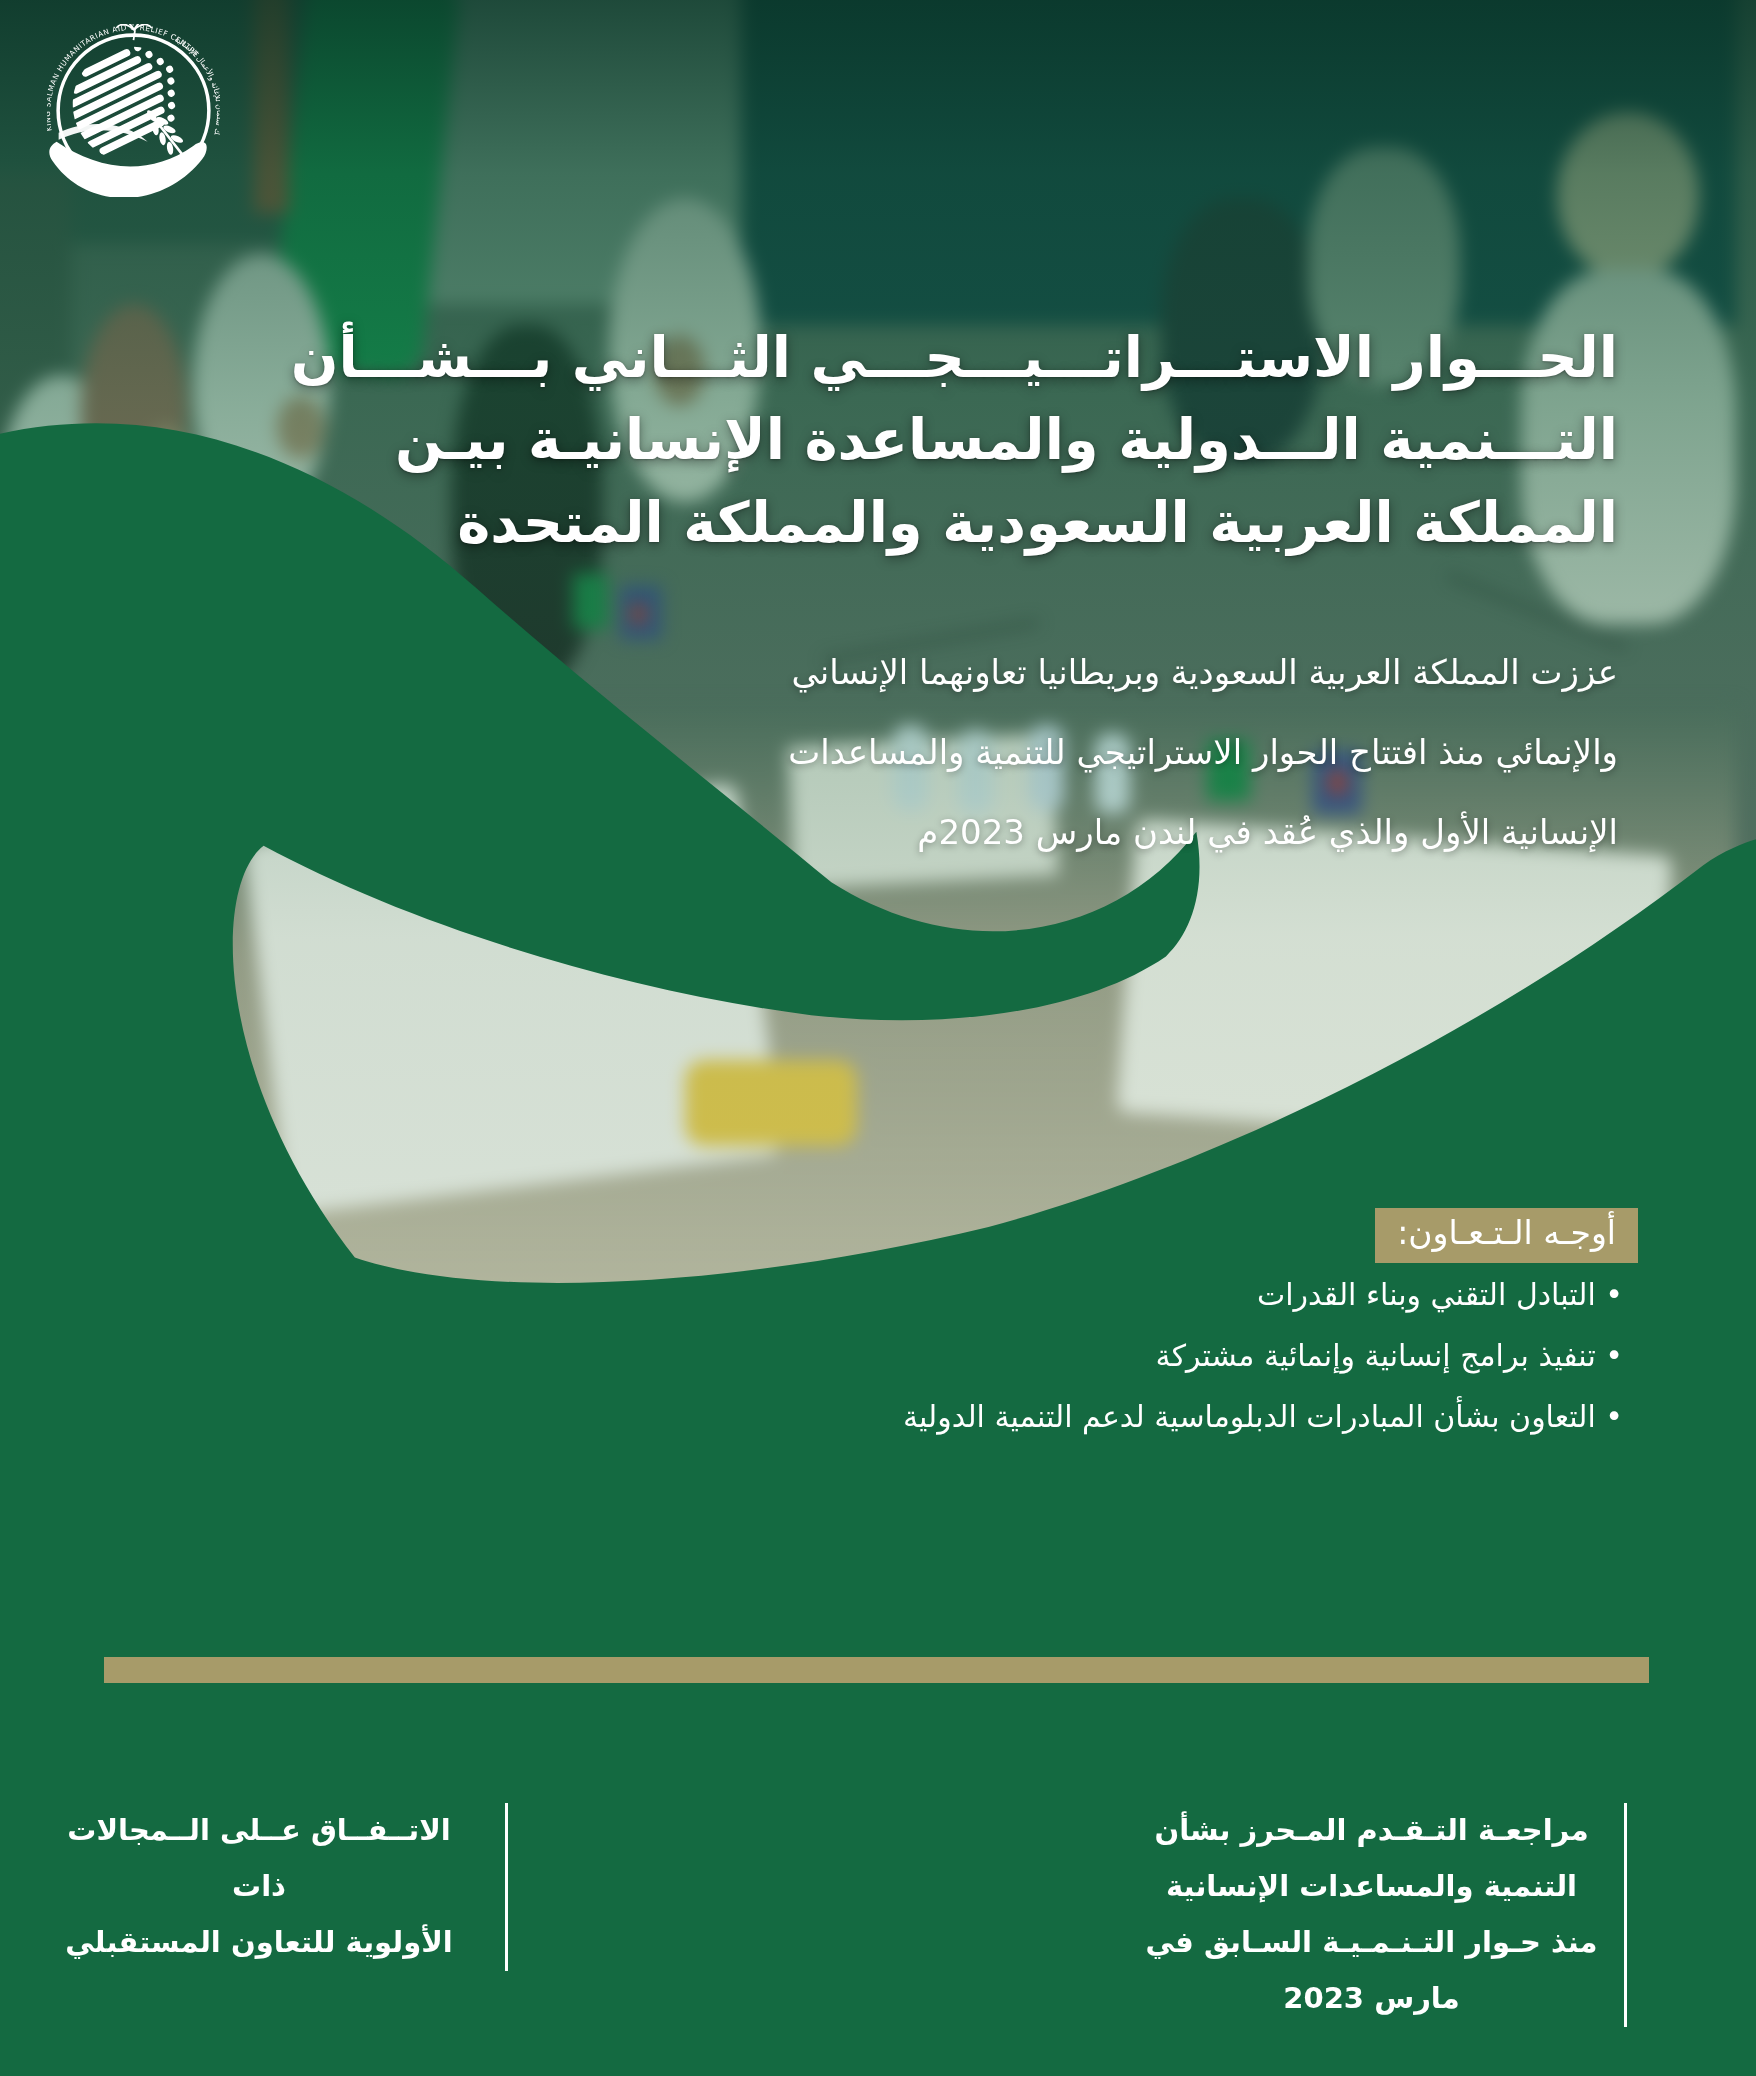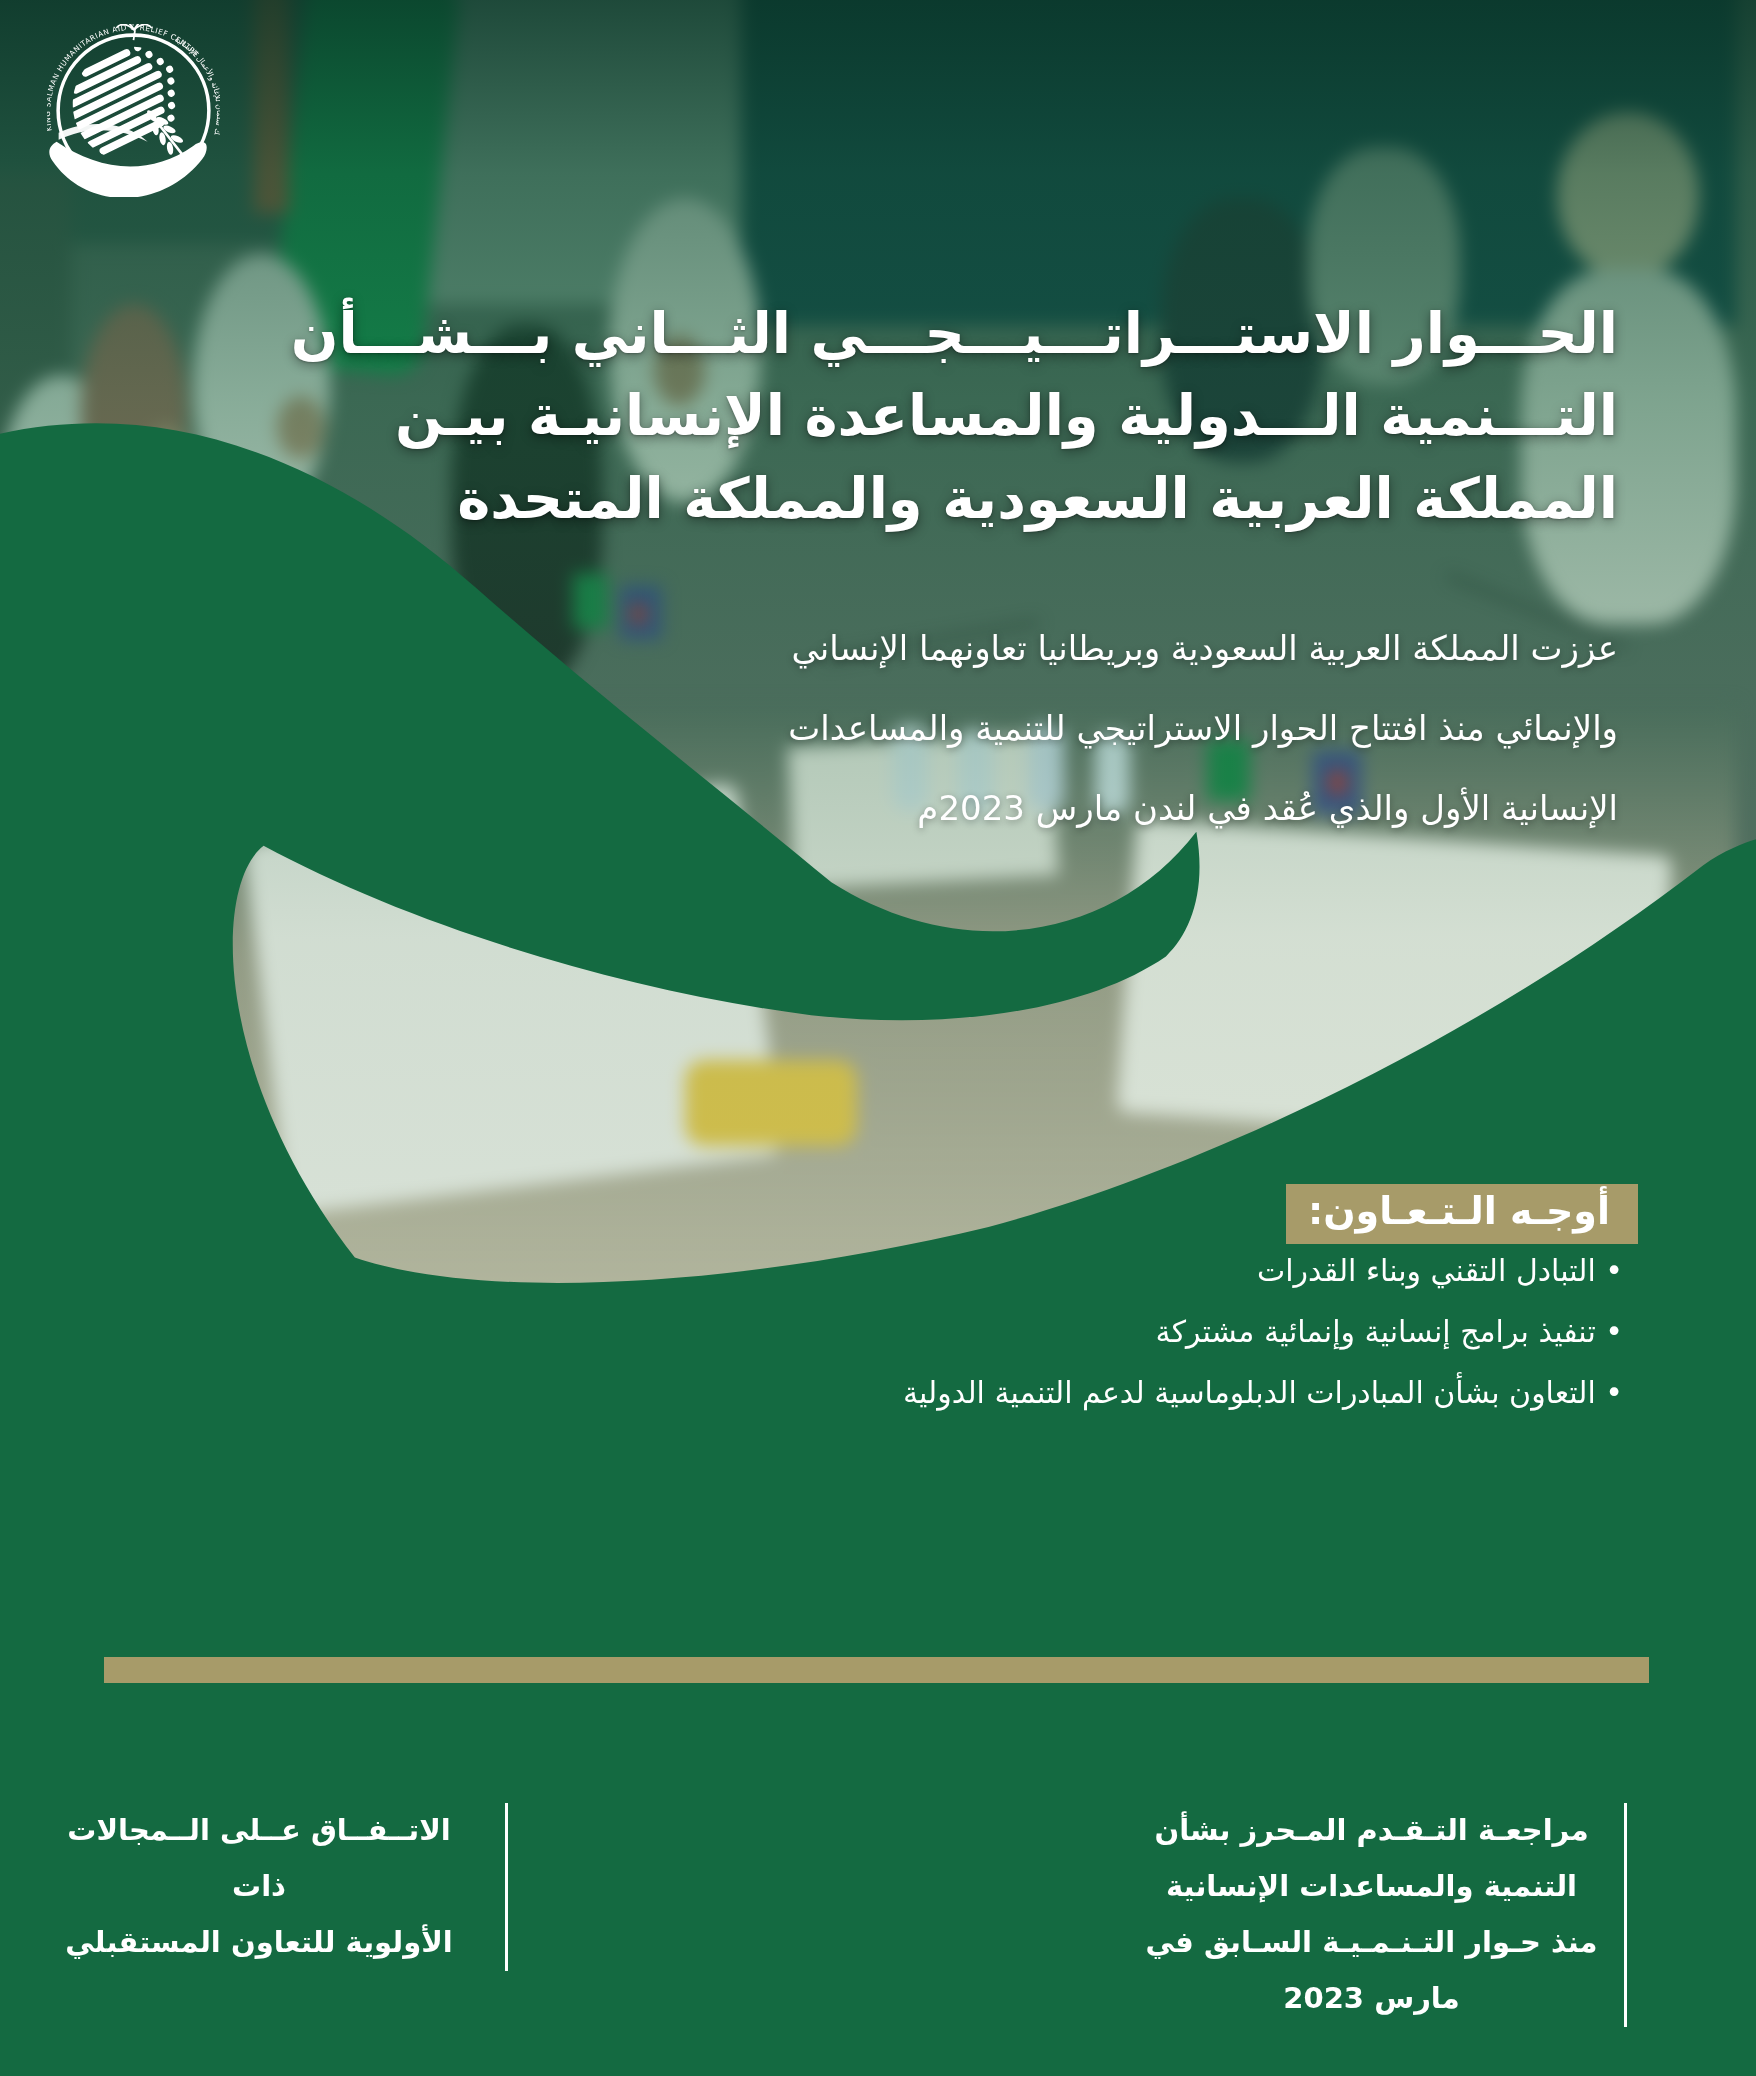--- a/index.html
+++ b/index.html
@@ -17,27 +17,27 @@
       rgba(18,94,61,.46) 30%, rgba(19,98,64,.28) 50%,
       rgba(19,98,64,.14) 70%, rgba(19,98,64,.10) 100%);}
 
   
   .wave{position:absolute;left:0;top:0;width:1756px;height:2077px;}
 
   
   .logo{position:absolute;left:47px;top:24px;width:173px;height:173px;}
 
   
-  .txt{position:absolute;color:#fff;white-space:pre-line;}
+  .txt{position:absolute;color:#fff;white-space:pre-line;margin-top:24px;}
   .hero-title{right:138px;top:293px;font-size:56px;font-weight:bold;line-height:1.47;
     text-shadow:0 3px 12px rgba(0,0,0,.40),0 1px 2.5px rgba(0,0,0,.28);}
   .hero-sub{right:138px;top:608px;font-size:34px;font-weight:normal;line-height:2.36;
     text-shadow:0 2px 7px rgba(0,0,0,.35);}
-  .coop-label{right:118px;top:1184px;background:#A79B69;padding:8px 28px 12px 22px;
-    font-size:38px;font-weight:bold;line-height:1.05;}
+  .coop-label{right:118px;top:1184px;background:#A79B69;padding:8px 22px 12px 22px;
+    font-size:33px;font-weight:normal;line-height:1.05;}
   .bullets{right:133px;top:1240px;font-size:30px;font-weight:normal;line-height:2.04;}
   .session-l1{right:90px;top:1573px;font-size:44px;font-weight:bold;}
   .session-l2{right:90px;top:1632px;font-size:44px;font-weight:bold;z-index:3;}
   .tan-bar{position:absolute;left:104px;top:1657px;width:1545px;height:26px;background:#A79B69;z-index:2;}
   .col{position:absolute;top:1803px;font-size:29px;font-weight:bold;line-height:1.93;
     border-right:3.5px solid #ffffff;padding-right:23px;color:#fff;text-align:center;white-space:pre-line;}
   .col1{right:129px;width:459px;}
   .col2{right:660px;width:436px;}
   .col3{right:1248px;width:446px;}
 </style>

